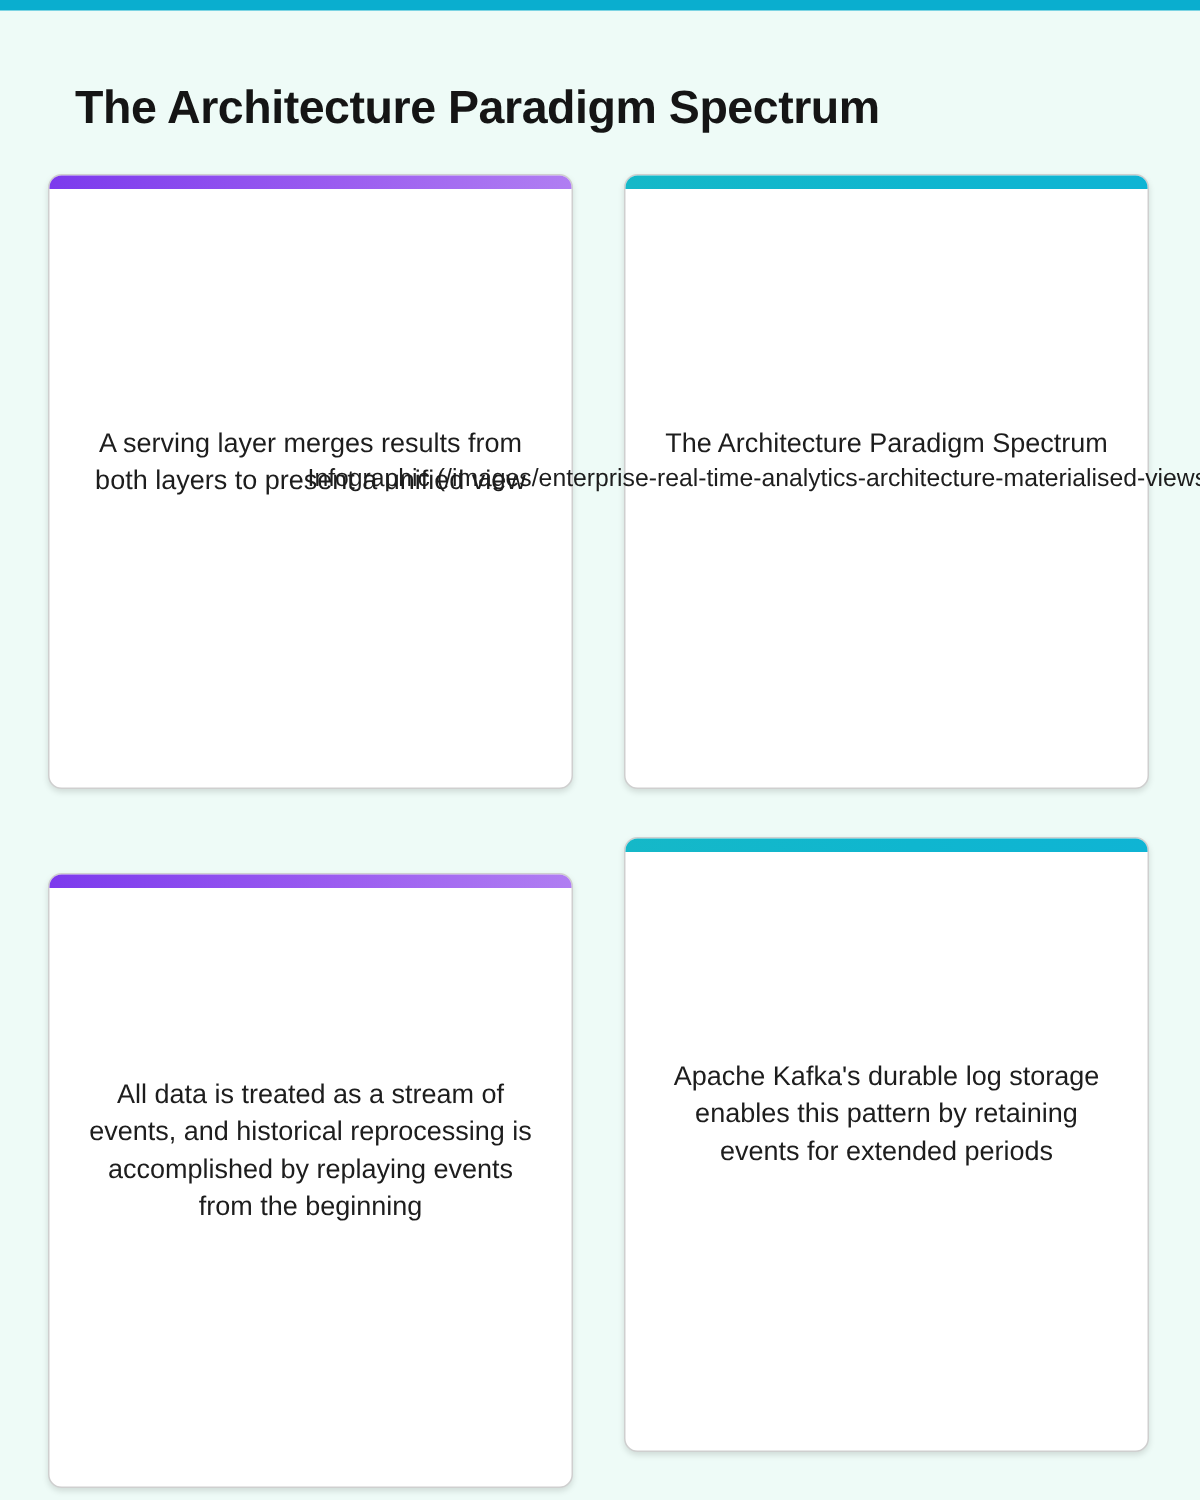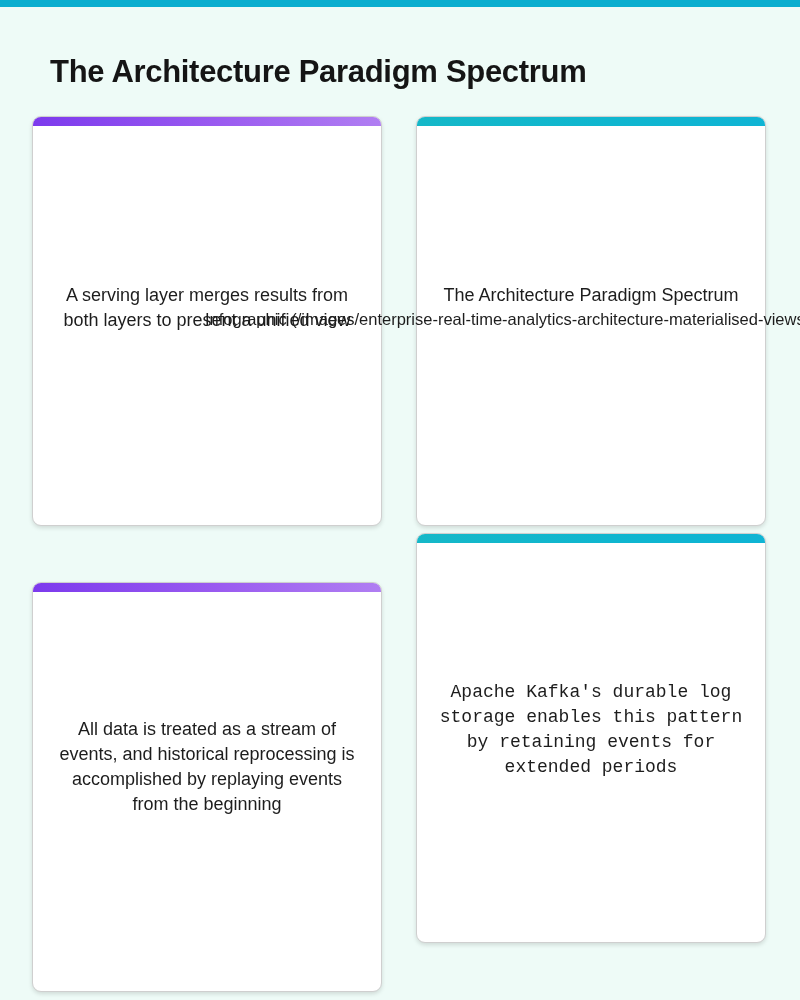--- a/index.html
+++ b/index.html
@@ -83,21 +83,21 @@
   }
   
   .card-1 .card-body { align-items: flex-start; padding-top: 157px; box-sizing: border-box; }
   .card-2 .card-body { align-items: flex-start; padding-top: 157px; box-sizing: border-box; }
   .card-3 .card-body { align-items: flex-start; padding-top: 125px; box-sizing: border-box; }
   .card-4 .card-body { align-items: flex-start; padding-top: 137px; box-sizing: border-box; }
 
   .card-pos-1 { top: 0;    left: 0;   }
   .card-pos-2 { top: 0;    left: 384px; }
   .card-pos-3 { top: 442px; left: 0; margin-top: 24px;   }
-  .card-pos-4 { top: 417px; left: 384px; font-family: Liberation Mono, monospace; }
+  .card-pos-4 { top: 442px; left: 384px; }
 
   
   .overflow-caption {
     position: absolute;
     top: 307px;
     left: 205px;
     font-size: 16.5px;
     line-height: 25px;
     color: #1d1d1d;
     white-space: nowrap;

